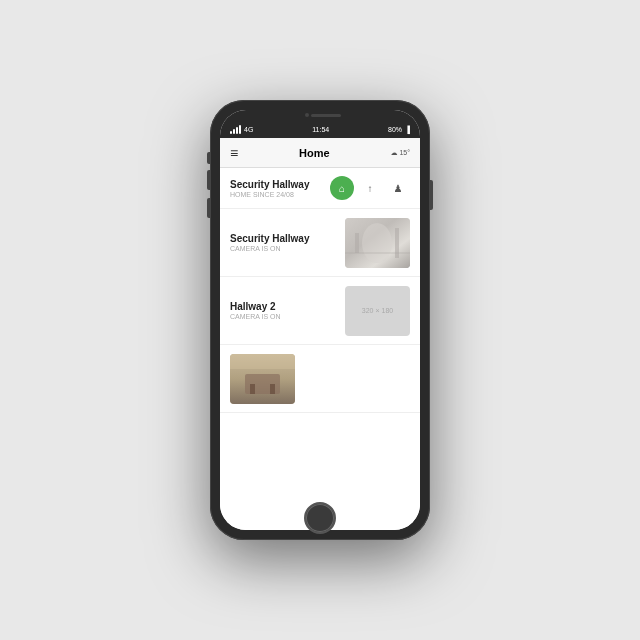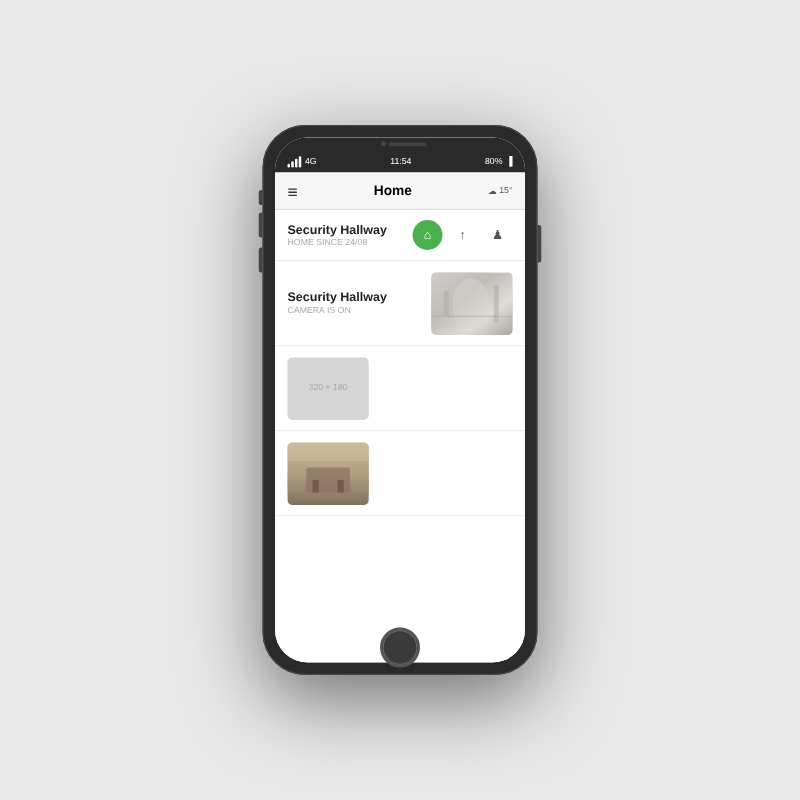--- a/index.html
+++ b/index.html
@@ -357,20 +357,24 @@
             <rect width="65" height="50" fill="url(#hallGrad)"></rect>
             <ellipse cx="32" cy="25" rx="15" ry="20" fill="#d8d4d0" opacity="0.5"></ellipse>
             <rect x="10" y="15" width="4" height="20" fill="#b0aca8" opacity="0.6"></rect>
             <rect x="50" y="10" width="4" height="30" fill="#b0aca8" opacity="0.6"></rect>
             <line x1="0" y1="35" x2="65" y2="35" stroke="#a8a4a0" stroke-width="1" opacity="0.5"></line>
           </svg>
         </div>
       </div>
 
       <div class="camera-item">
+        <div class="camera-info">
+          <div class="camera-title">Hallway 2</div>
+          <div class="camera-sub">CAMERA IS ON</div>
+        </div>
         <div class="camera-thumb thumb-hallway2">
           <span class="placeholder-text">320 × 180</span>
         </div>
       </div>
 
       <div class="camera-item">
         <div class="camera-thumb thumb-dining">
           <svg width="65" height="50" viewBox="0 0 65 50">
             <defs>
               <linearGradient id="dineGrad" x1="0%" y1="0%" x2="0%" y2="100%">

